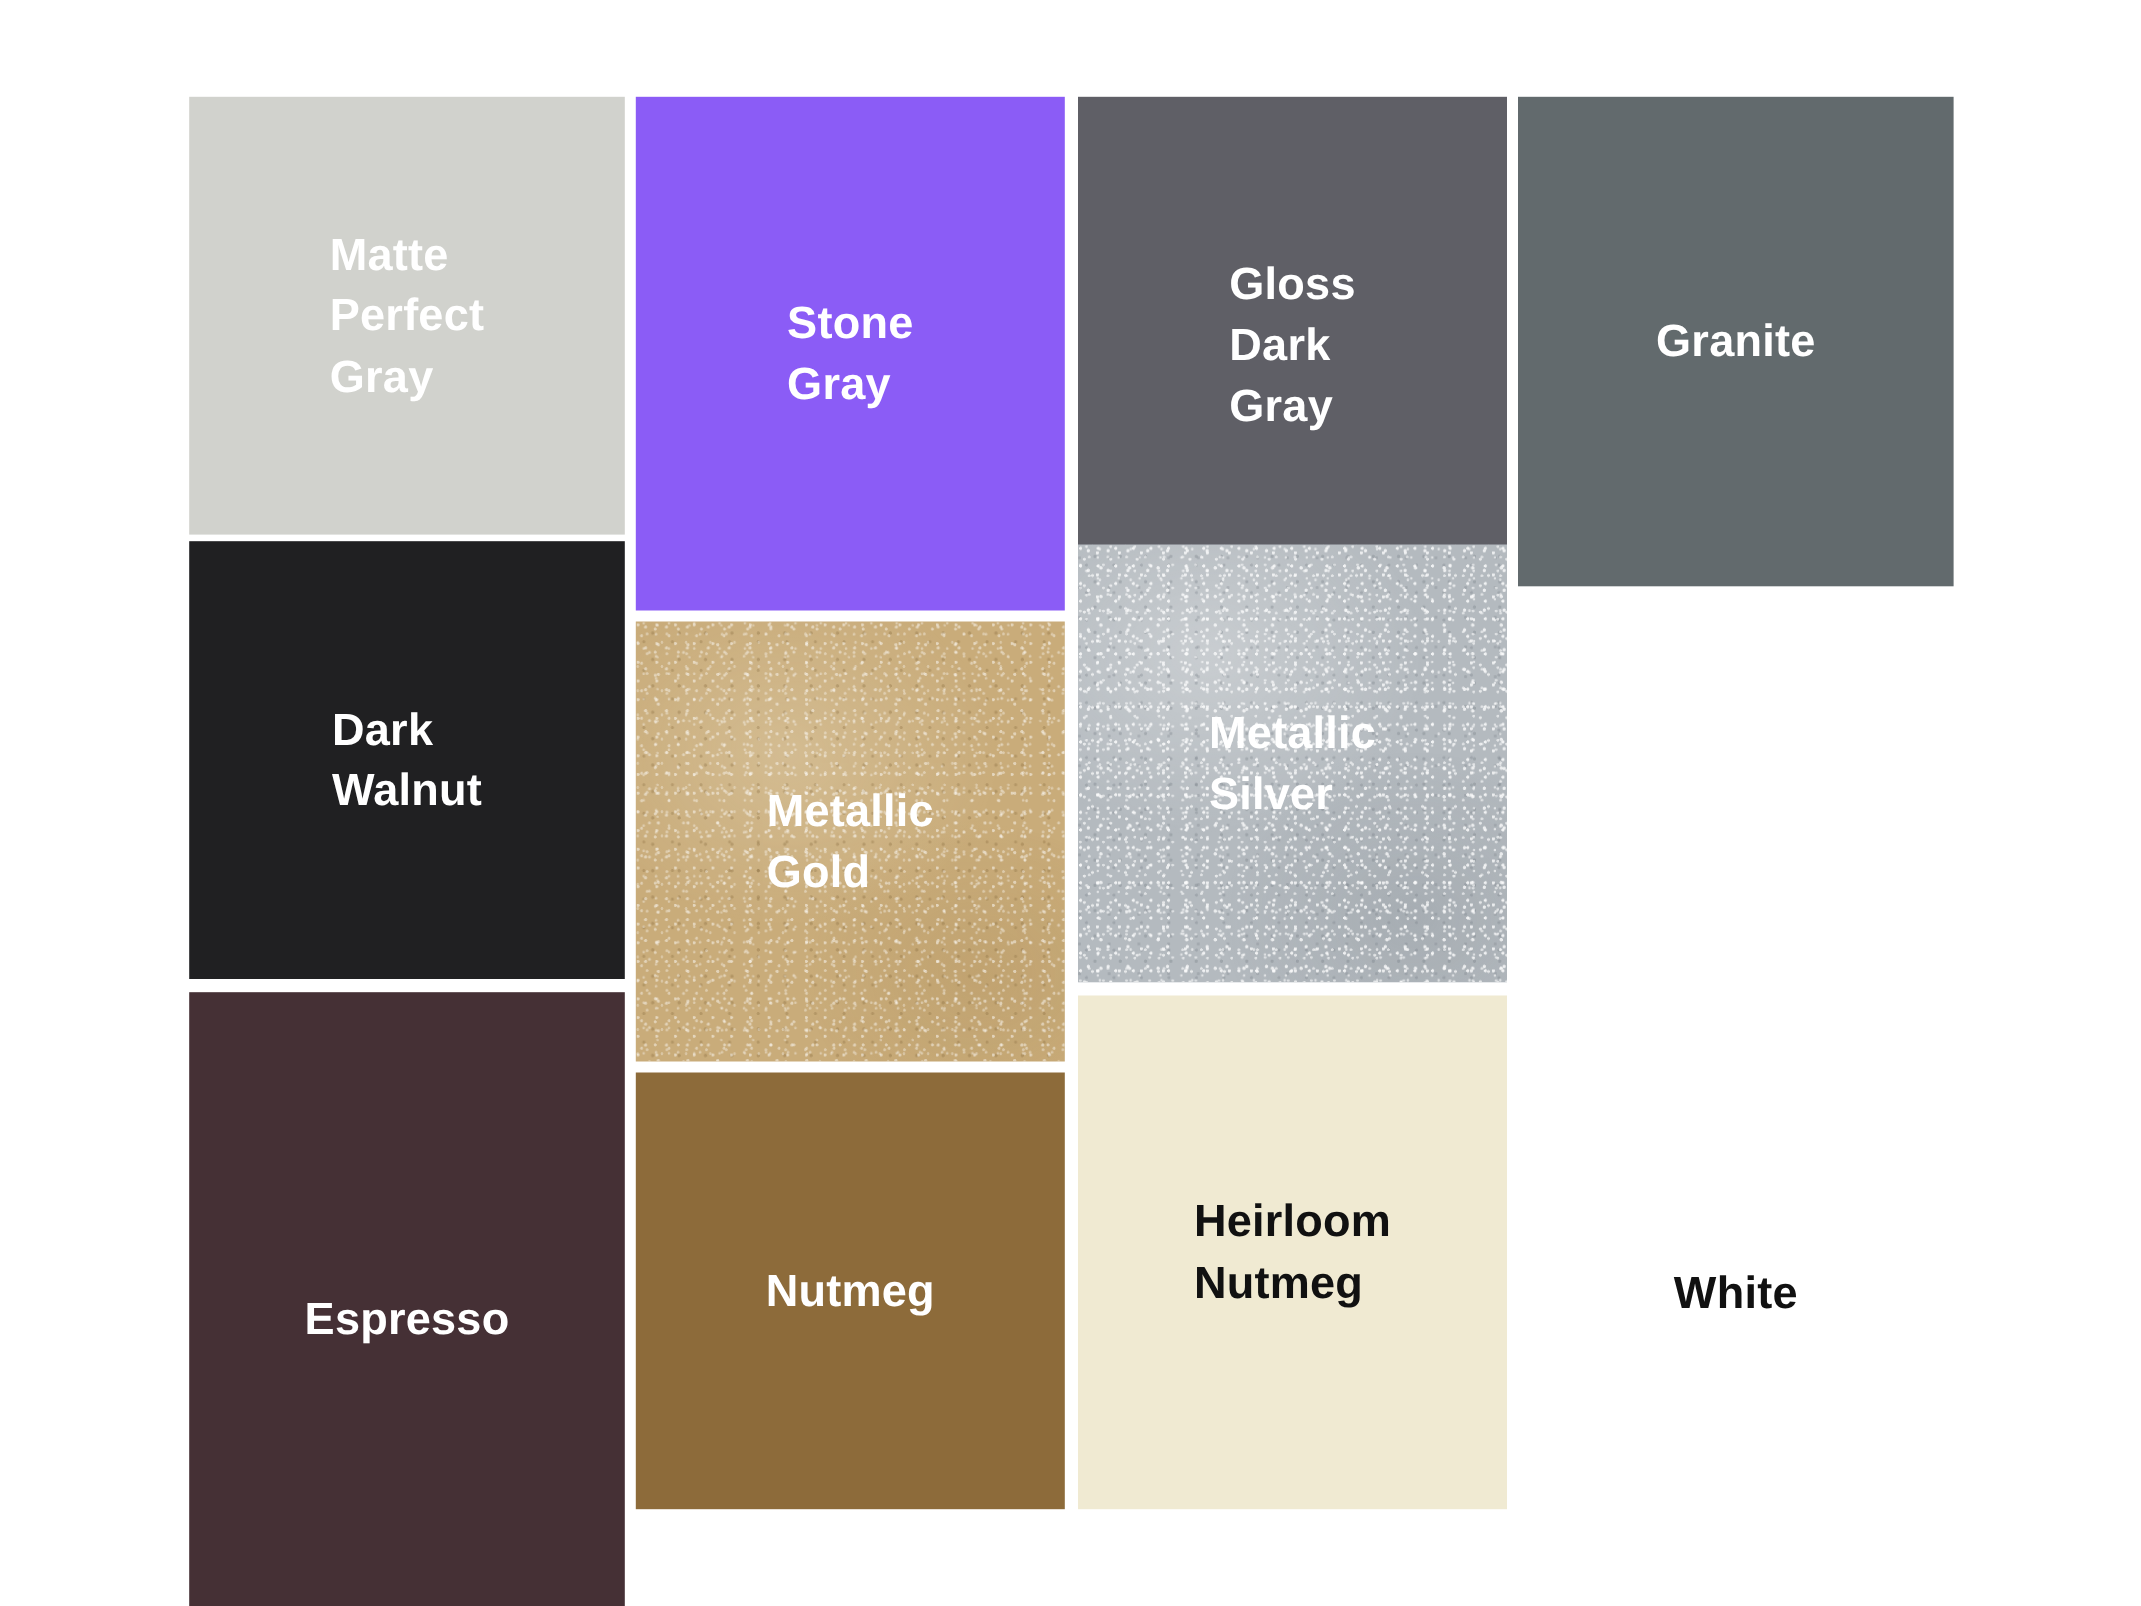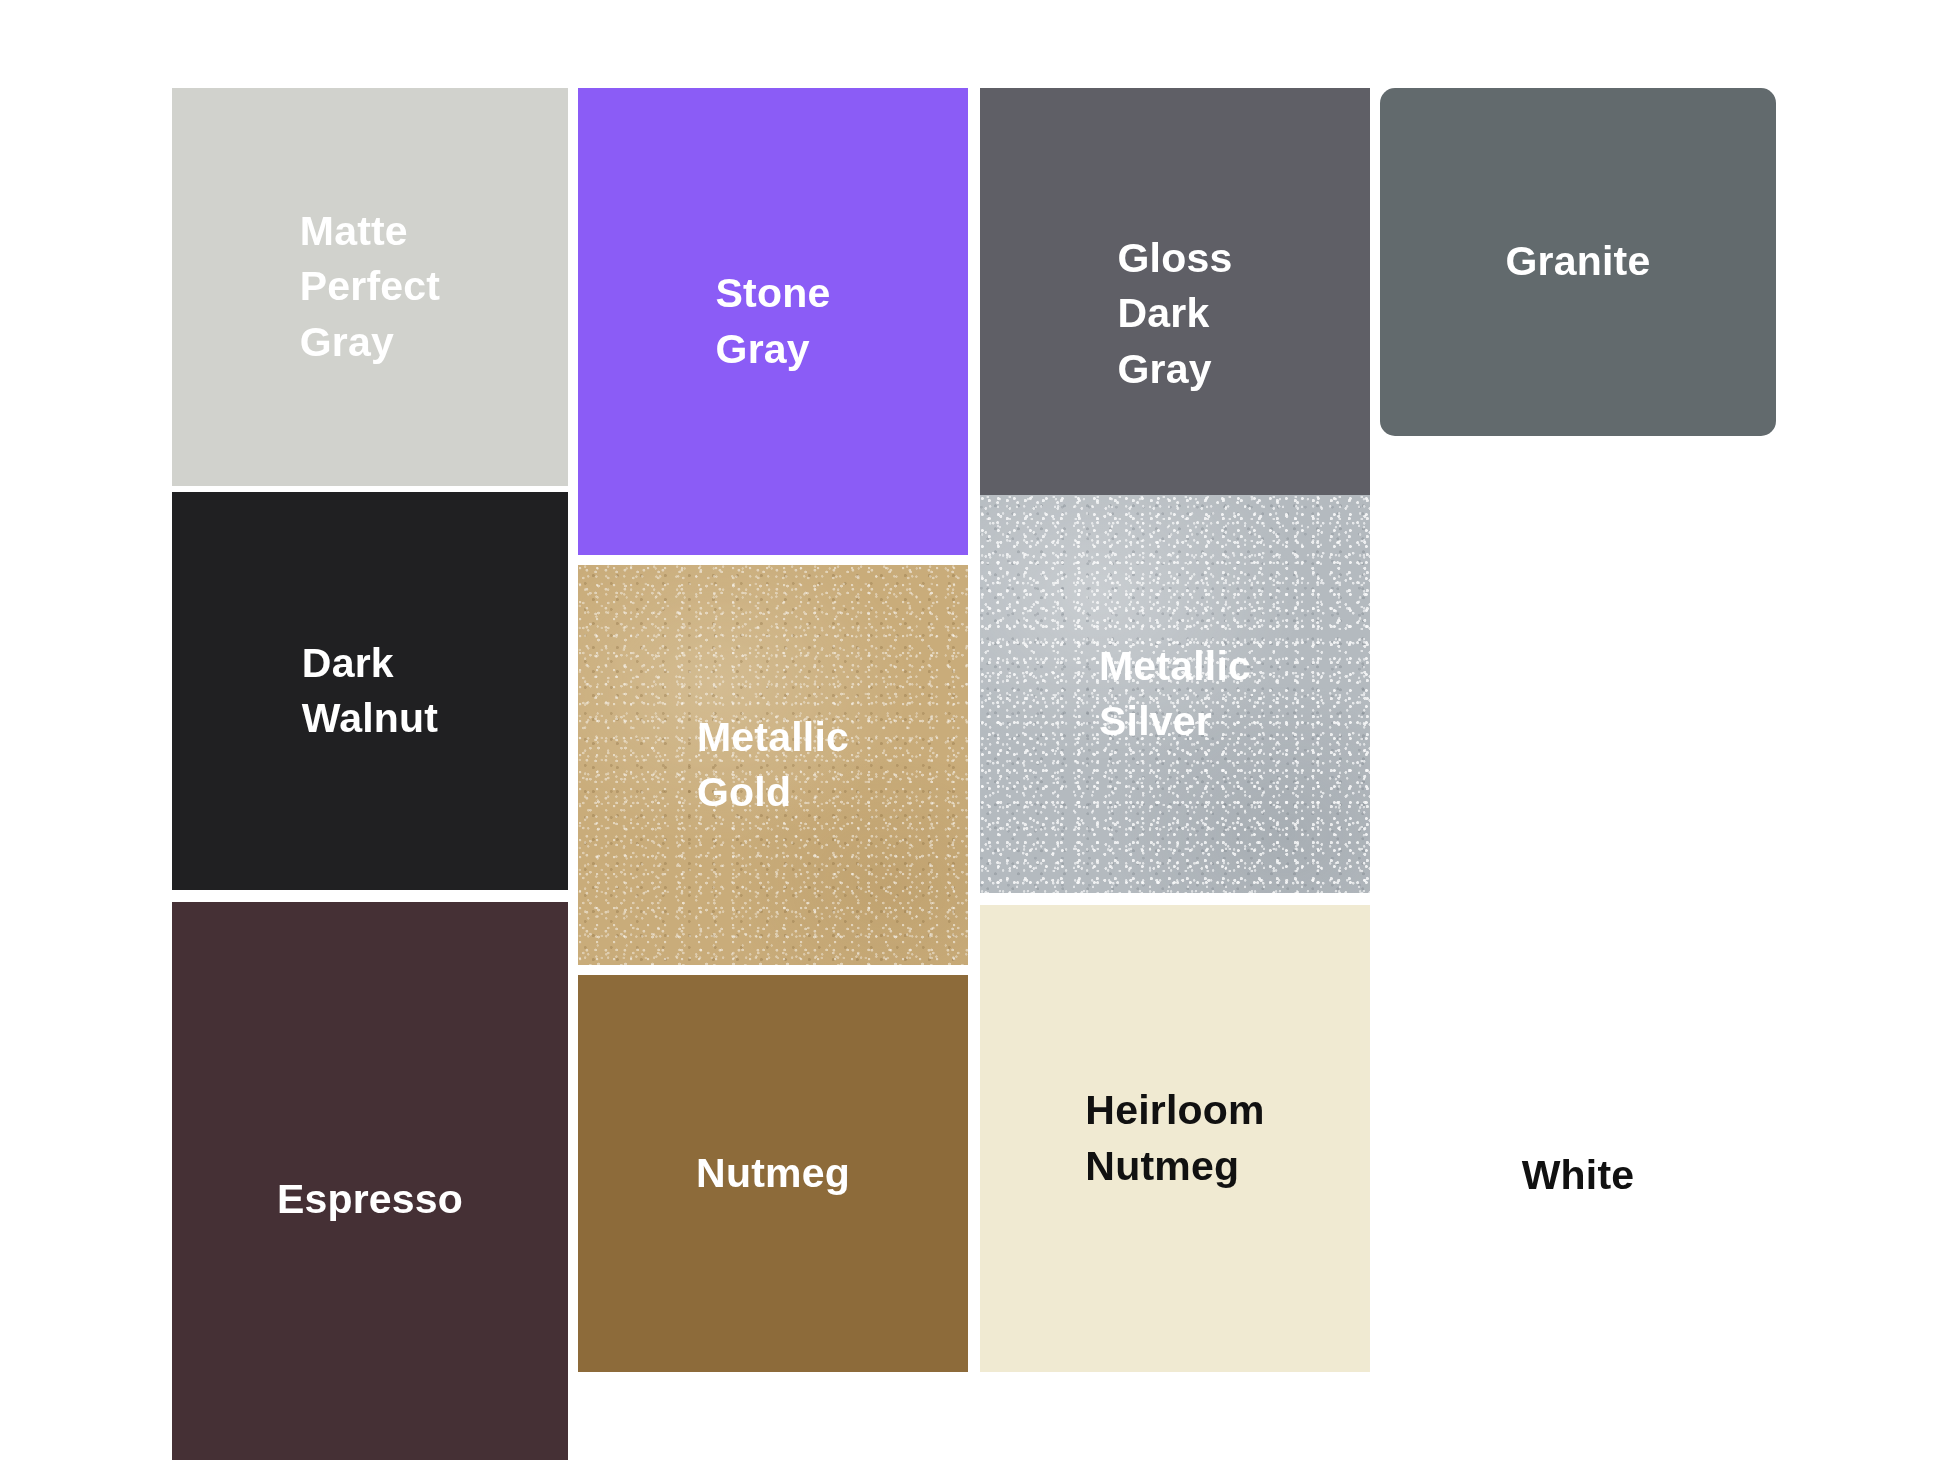--- a/index.html
+++ b/index.html
@@ -112,21 +112,21 @@
     </div>
     <div class="swatch" style="left: 578px; top: 88px; width: 390px; height: 467px; background: #8b5cf6;">
       <span class="swatch-label label-light" style="color: rgb(255, 255, 255);">Stone
 Gray</span>
     </div>
     <div class="swatch" style="left: 980px; top: 88px; width: 390px; height: 452px; background: rgb(95, 95, 102);">
       <span class="swatch-label label-light" style="color: rgb(255, 255, 255);">Gloss
 Dark
 Gray</span>
     </div>
-    <div class="swatch" style="left: 1380px; top: 88px; width: 396px; height: 348px; background: rgb(98, 106, 109); border-radius: 15px;">
+    <div class="swatch" style="left: 1380px; top: 88px; width: 396px; height: 445px; background: rgb(98, 106, 109);">
       <span class="swatch-label label-light" style="color: rgb(255, 255, 255);">Granite</span>
     </div>
     <div class="swatch" style="left: 172px; top: 492px; width: 396px; height: 398px; background: rgb(32, 32, 34);">
       <span class="swatch-label label-light" style="color: rgb(255, 255, 255);">Dark
 Walnut</span>
     </div>
     <div class="swatch tex-gold" style="left: 578px; top: 565px; width: 390px; height: 400px; background: rgb(201, 172, 122);">
       <span class="swatch-label label-light" style="color: rgb(255, 255, 255);">Metallic
 Gold</span>
     </div>

